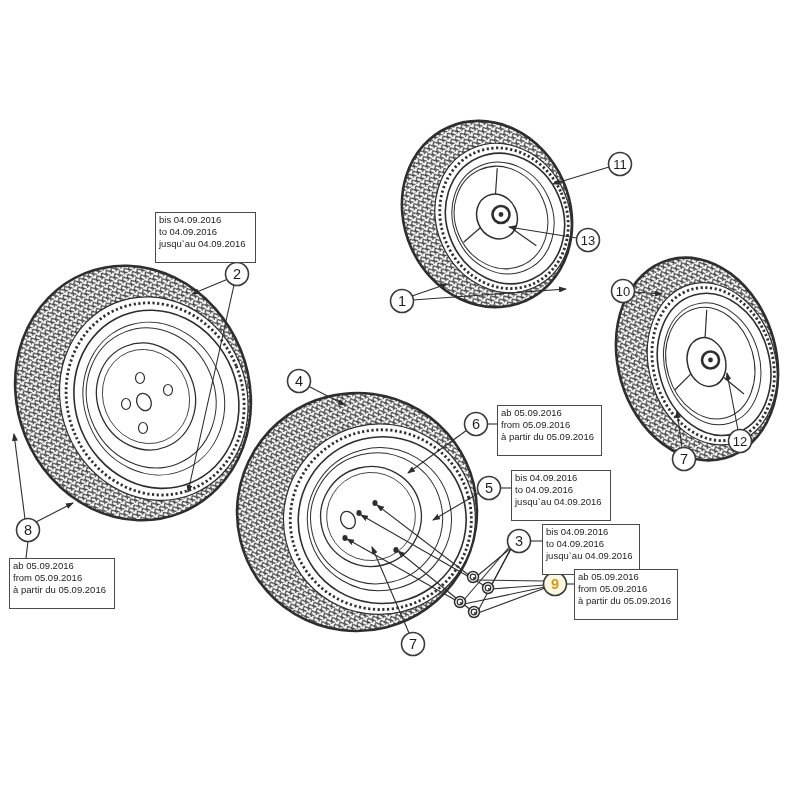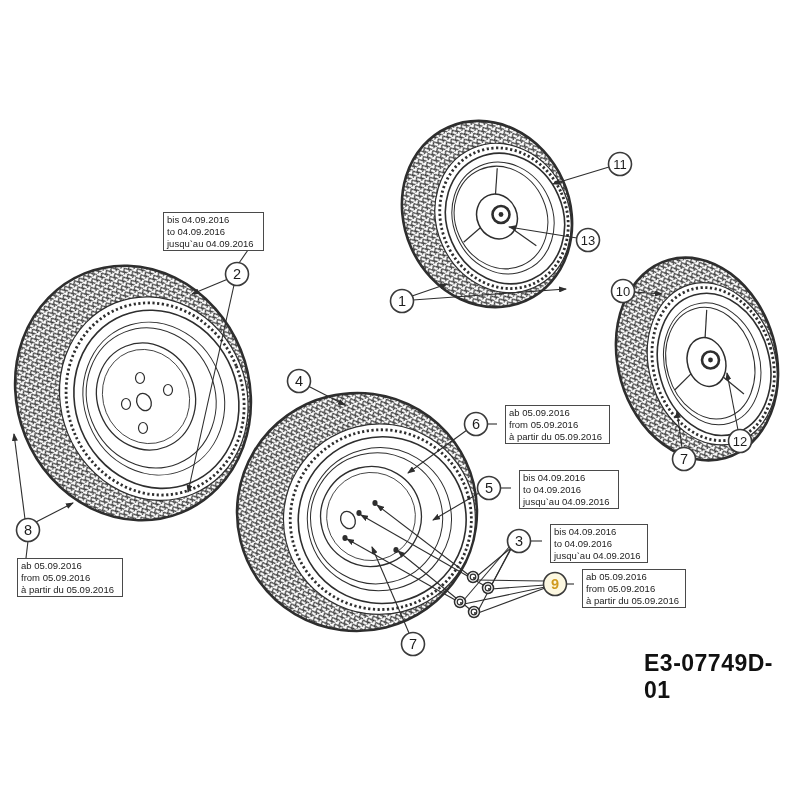--- a/index.html
+++ b/index.html
@@ -3,22 +3,22 @@
 <meta charset="utf-8">
 <style>
   html,body{margin:0;padding:0;background:#ffffff;}
   .stage{
     position:relative;width:800px;height:800px;background:#ffffff;
     font-family:"Liberation Sans", sans-serif;overflow:hidden;
   }
   .stage svg{position:absolute;left:0;top:0;}
   .note-box{
     position:absolute;background:#ffffff;border:1.4px solid #4a4a4a;
-    padding:1px 3px 0 3px;font-size:9.5px;line-height:1.25;color:#1c1c1c;
-    white-space:nowrap;z-index:3;margin-left:8px;
+    padding:1px 3px 12px 3px;font-size:9.5px;line-height:1.25;color:#1c1c1c;
+    white-space:nowrap;z-index:3;
   }
   .note-line{display:block;}
   .part-number{
     position:absolute;left:644px;top:650px;width:150px;
     font-size:23px;font-weight:bold;color:#111111;letter-spacing:0.5px;
     z-index:3;text-align:left;
   }
 </style>
 </head>
 <body>
@@ -235,14 +235,13 @@
         <span class="note-line">bis 04.09.2016</span>
         <span class="note-line">to 04.09.2016</span>
         <span class="note-line">jusqu`au 04.09.2016</span>
       </div>
       <div class="note-box" style="left: 574px; top: 569px; min-width: 96px;">
         <span class="note-line">ab 05.09.2016</span>
         <span class="note-line">from 05.09.2016</span>
         <span class="note-line">à partir du 05.09.2016</span>
       </div>
     </div>
-  <div class="part-number">E3-07749D-01</div>
 </div>
 
 </body></html>

